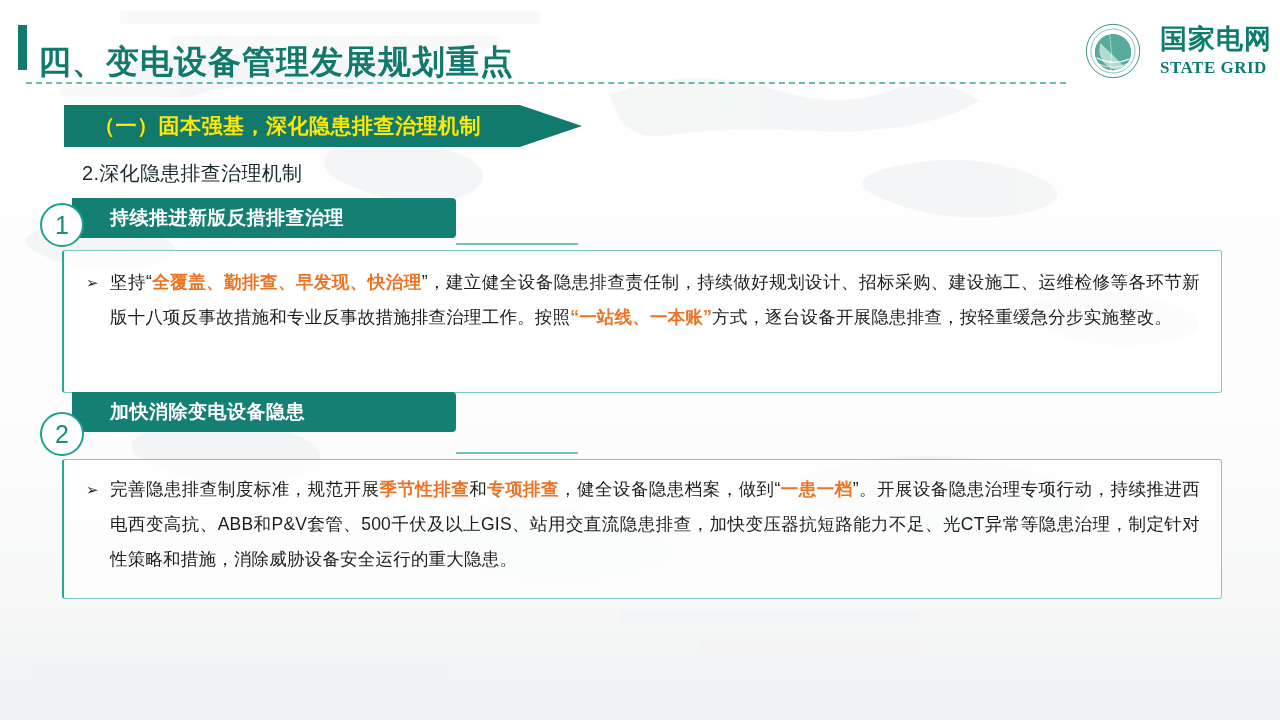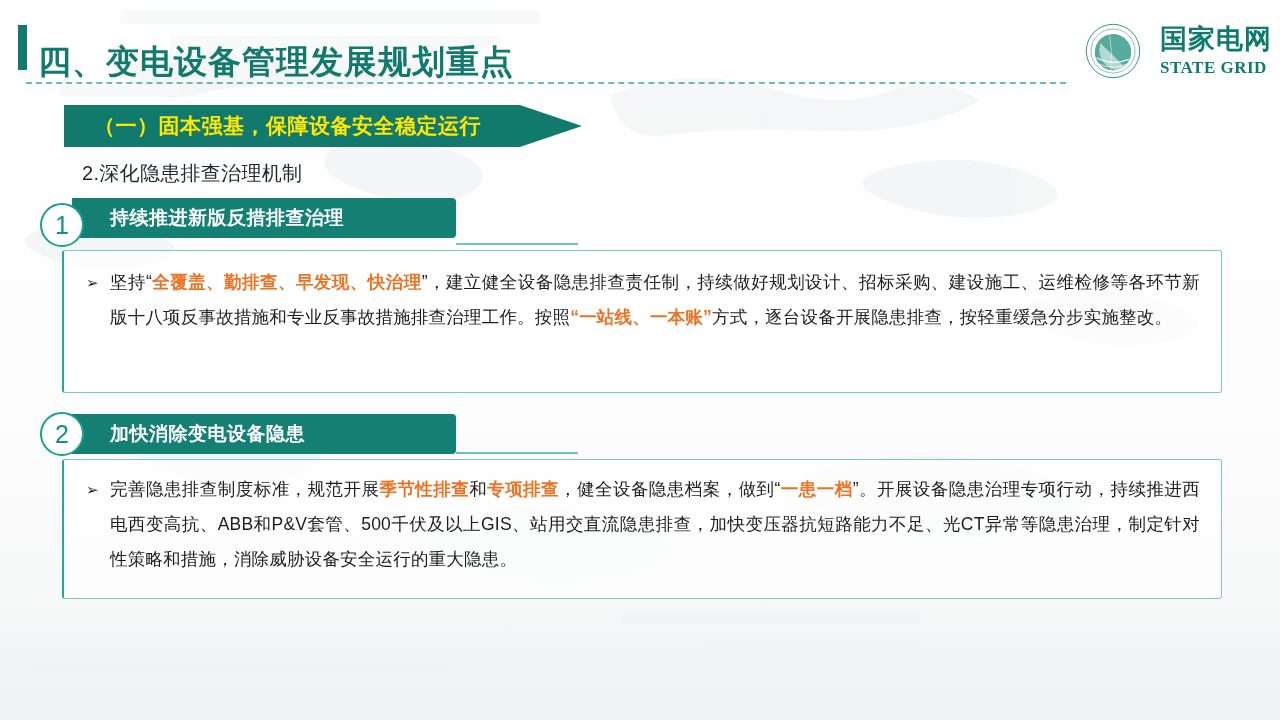--- a/index.html
+++ b/index.html
@@ -262,41 +262,41 @@
         <path d="M44 20 q6 32 2 64" fill="none" stroke="#ffffff" stroke-width="1.6" opacity="0.5"></path>
       </svg>
       <div class="logo-text">
         <div class="logo-cn">国家电网</div>
         <div class="logo-en">STATE GRID</div>
       </div>
     </div>
   </div>
 
   <div class="section-banner">
-    <span class="section-banner-label">（一）固本强基，保障设备安全稳定运行</span>
+    <span class="section-banner-label">（一）固本强基，深化隐患排查治理机制</span>
   </div>
 
   <div class="sub-heading">2.深化隐患排查治理机制</div>
 
   <div class="block">
     <div class="block-bar" style="top:198px;">
       <span class="block-bar-label">持续推进新版反措排查治理</span>
     </div>
     <div class="block-bar-tail" style="left:456px; top:243px; width:122px;"></div>
     <div class="block-badge" style="top:203px;">
       <span>1</span>
     </div>
     <div class="content-box accent-left" style="left:62px; top:250px; width:1160px; height:143px;">
       <div class="bullet-arrow" style="left:22px; top:14px;">➢</div>
       <div class="para" style="left:46px; top:14px; width:1090px;"><span>坚持“</span><span class="hl-orange">全覆盖、勤排查、早发现、快治理</span><span>”，建立健全设备隐患排查责任制，持续做好规划设计、招标采购、建设施工、运维检修等各环节新版十八项反事故措施和专业反事故措施排查治理工作。按照</span><span class="hl-orange">“一站线、一本账”</span><span>方式，逐台设备开展隐患排查，按轻重缓急分步实施整改。</span></div>
     </div>
   </div>
 
   <div class="block">
-    <div class="block-bar" style="top:414px;">
+    <div class="block-bar" style="top:392px;">
       <span class="block-bar-label">加快消除变电设备隐患</span>
     </div>
     <div class="block-bar-tail" style="left:456px; top:452px; width:122px;"></div>
     <div class="block-badge" style="top:412px;">
       <span>2</span>
     </div>
     <div class="content-box accent-left" style="left:62px; top:459px; width:1160px; height:140px;">
       <div class="bullet-arrow" style="left:22px; top:12px;">➢</div>
       <div class="para" style="left:46px; top:12px; width:1090px;"><span>完善隐患排查制度标准，规范开展</span><span class="hl-orange">季节性排查</span><span>和</span><span class="hl-orange">专项排查</span><span>，健全设备隐患档案，做到“</span><span class="hl-orange">一患一档</span><span>”。开展设备隐患治理专项行动，持续推进西电西变高抗、ABB和P&amp;V套管、500千伏及以上GIS、站用交直流隐患排查，加快变压器抗短路能力不足、光CT异常等隐患治理，制定针对性策略和措施，消除威胁设备安全运行的重大隐患。</span></div>
     </div>

